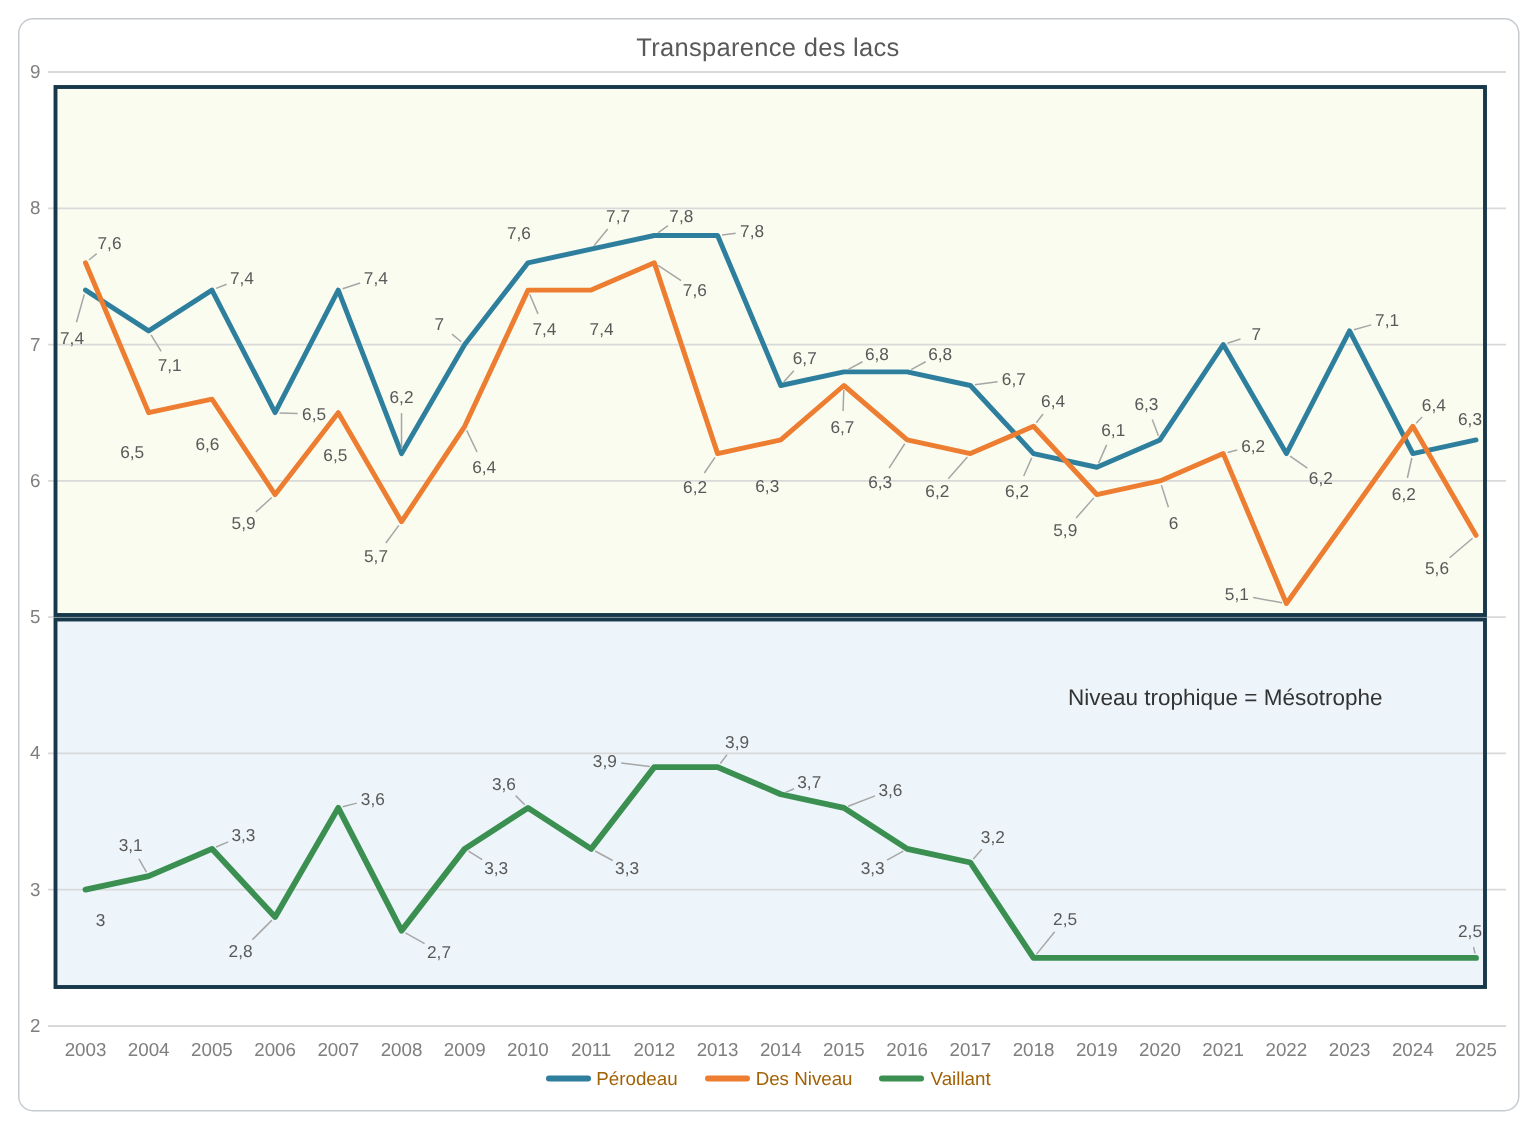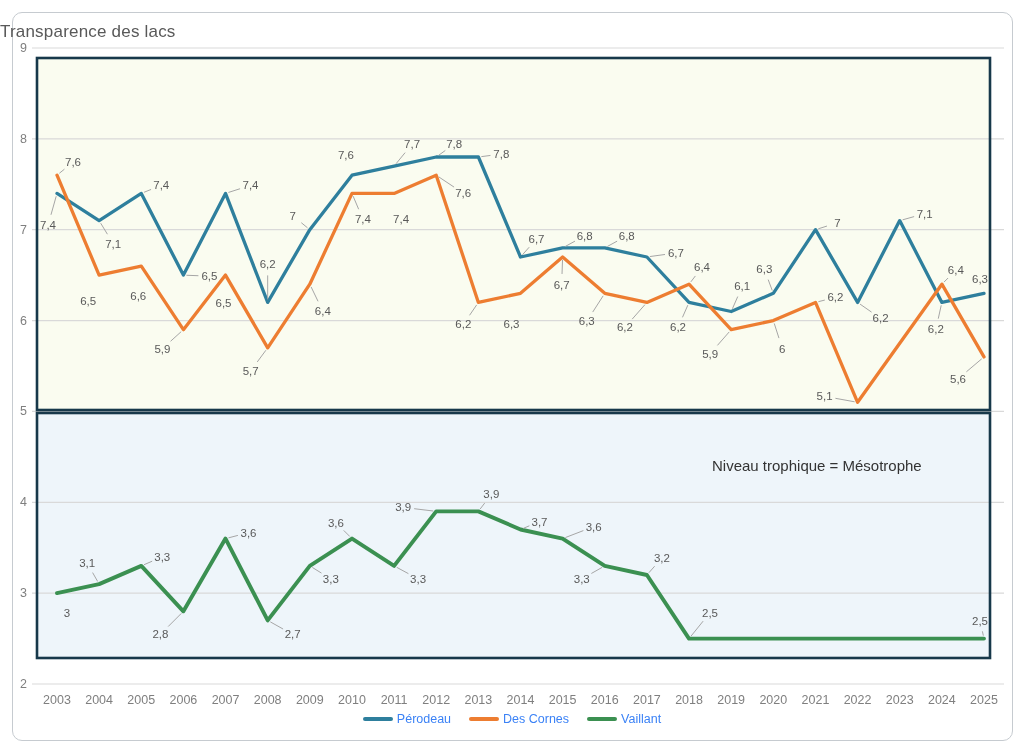--- a/index.html
+++ b/index.html
@@ -1,25 +1,25 @@
 <!DOCTYPE html>
 <html><head>
 <meta charset="utf-8">
 <style>
   html,body{margin:0;padding:0;background:#fff;font-family:"Liberation Sans",sans-serif;}
   .figure{position:relative;width:1024px;height:753px;background:#fff;overflow:hidden;}
   .frame{position:absolute;left:12px;top:12px;width:999px;height:727px;border:1.5px solid #c6cbd0;border-radius:10px;background:#fff;}
-  .chart-title{position:absolute;left:0;top:22px;width:1024px;font-size:17px;color:#595959;letter-spacing:.2px;}
+  .chart-title{position:absolute;left:0;top:22px;width:1024px;text-align:center;font-size:17px;color:#595959;letter-spacing:.2px;}
   .region-label{position:absolute;font-size:15px;color:#333;white-space:nowrap;}
   .region-label.oligo{left:703px;top:92px;}
   .region-label.meso{left:712px;top:457px;}
   .legend{position:absolute;left:0;top:712px;width:1024px;display:flex;justify-content:center;align-items:center;gap:18px;}
   .legend-item{display:flex;align-items:center;cursor:default;}
   .legend-swatch{width:30px;height:3.5px;border-radius:2px;margin-right:4px;}
-  .legend-label{font-size:12.5px;color:#3b82f6;}
+  .legend-label{font-size:12.5px;color:#a16207;}
   svg{position:absolute;left:0;top:0;}
   text{font-family:"Liberation Sans",sans-serif;}
 </style>
 </head>
 <body>
 
 <div class="figure">
   <div class="frame"></div>
   <div class="chart-title">Transparence des lacs</div>
   <svg id="plot" width="1024" height="753" viewBox="0 0 1024 753">
@@ -187,20 +187,20 @@
       <text x="980.0008" y="624.5705" text-anchor="middle" font-size="11.5" fill="#595959">2,5</text>
     </svg>
   <div class="region-label meso">Niveau trophique = Mésotrophe</div>
   <div class="legend" id="legend">
       <div class="legend-item">
         <span class="legend-swatch" style="background: rgb(46, 127, 157);"></span>
         <span class="legend-label">Pérodeau</span>
       </div>
       <div class="legend-item">
         <span class="legend-swatch" style="background: rgb(237, 125, 49);"></span>
-        <span class="legend-label">Des Cornes</span>
+        <span class="legend-label">Des Niveau</span>
       </div>
       <div class="legend-item">
         <span class="legend-swatch" style="background: rgb(59, 144, 81);"></span>
         <span class="legend-label">Vaillant</span>
       </div>
     </div>
 </div>
 
 </body></html>

